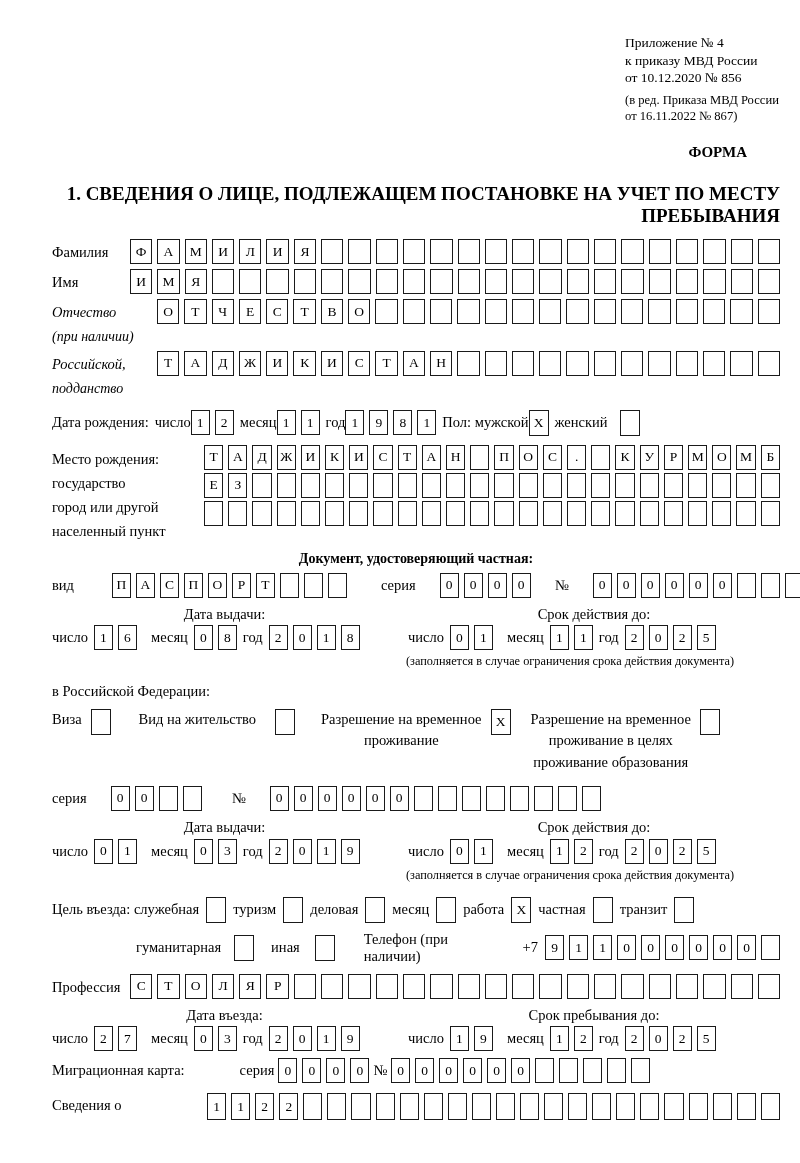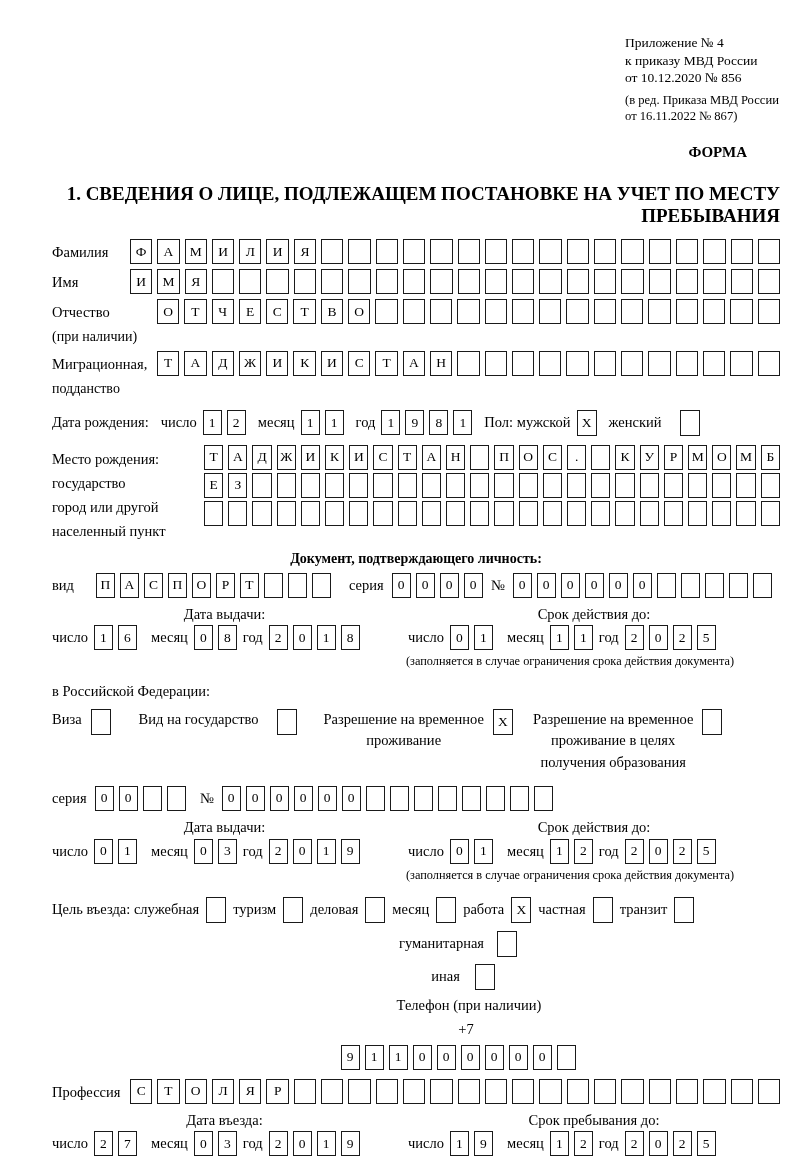--- a/index.html
+++ b/index.html
@@ -25,51 +25,51 @@
   .cells { display:flex; flex:1 1 auto; gap:5px; min-width:0; }
   .cells .cell { flex:1 1 0; }
   .cell { display:inline-flex; align-items:center; justify-content:center;
           height:25px; border:1.5px solid #1a1a1a; font-size:13.5px; background:#fff; }
   .cellsf { display:inline-flex; gap:5px; }
   .cellsf .cell { width:19px; flex:none; }
   .cbx { display:inline-flex; }
   .cbx .cell { width:20px; height:26px; flex:none; }
 
   .w78 { width:78px; flex:none; }
-  .w105 { width:105px; flex:none; }
+  .w105 { width:105px; flex:none;font-style:italic; }
   .w152 { width:152px; flex:none; }
 
   .stack { flex:1 1 auto; display:flex; flex-direction:column; gap:3px; min-width:0; }
   .labcol { line-height:24px; font-size:14.5px; padding-top:2px; }
 
   
-  .dg { display:inline-flex; align-items:center; gap:6px; font-size:14.5px; }
+  .dg { display:inline-flex; align-items:center; font-size:14.5px; }
   .dg .t { margin-left:6px; }
 
   
   .dd { display:flex; margin-top:8px; }
   .dd-left { width:345px; flex:none; }
   .dd-right { width:372px; margin-left:auto; flex:none; }
   .dd-head { text-align:center; font-size:14.5px; line-height:1.15; }
   .dd-row { display:flex; align-items:center; gap:6px; font-size:14.5px; margin-top:3px; }
   .dd-note { font-size:12.3px; white-space:nowrap; margin-top:4px; width:420px; margin-left:-48px; text-align:center; }
 
   .doc-head { text-align:center; font-weight:bold; font-size:14px; margin-top:8px; }
-  .vid-row { display:flex; align-items:center; gap:8px; margin-top:6px; font-size:14.5px; }
+  .vid-row { display:flex; align-items:center; gap:24px; margin-top:6px; font-size:14.5px; }
 
   .intro { font-size:14.5px; line-height:1.75; margin-top:10px; }
 
   .chk-row { display:flex; align-items:flex-start; margin-top:4px; font-size:14.5px; }
   .chk-item { display:flex; align-items:flex-start; gap:9px; }
   .chk-item .txt { line-height:1.5; }
   .chk-item .txt.c { text-align:center; }
   .chk-row .cbx { margin-top:0; }
 
   .purpose-row { display:flex; align-items:center; gap:7px; font-size:14.5px; margin-top:14px; flex-wrap:nowrap; }
-  .purpose-row2 { margin-top:8px; margin-left:84px;flex-direction:column; }
+  .purpose-row2 { margin-top:8px; margin-left:84px; }
   .opt { display:inline-flex; align-items:center; gap:7px; }
 
   .reps { display:flex; margin-top:10px; }
   .reps .labcol6 { width:155px; flex:none; font-size:14.5px; line-height:21.5px; padding-top:2px; }
   .reps .stack { gap:7px; }
   .reps .cell { height:27px; }
 
   .mig-row { display:flex; align-items:center; gap:4px; margin-top:7px; font-size:14.5px; }
   .gap55 { width:47px; flex:none; }
 </style>
@@ -178,21 +178,21 @@
         <span class="cell"></span>
         <span class="cell"></span>
         <span class="cell"></span>
         <span class="cell"></span>
         <span class="cell"></span>
       </div>
   </div>
 
   <div class="row">
     <div class="lab w105">
-      <div>Миграционная,</div>
+      <div>Российской,</div>
       <div class="sub2">подданство</div>
     </div>
     <div class="cells">
         <span class="cell">Т</span>
         <span class="cell">А</span>
         <span class="cell">Д</span>
         <span class="cell">Ж</span>
         <span class="cell">И</span>
         <span class="cell">К</span>
         <span class="cell">И</span>
@@ -328,21 +328,21 @@
           <span class="cell"></span>
           <span class="cell"></span>
           <span class="cell"></span>
           <span class="cell"></span>
           <span class="cell"></span>
           <span class="cell"></span>
         </div>
     </div>
   </div>
 
-  <div class="doc-head">Документ, подтверждающего личность:</div>
+  <div class="doc-head">Документ, удостоверяющий частная:</div>
 
   <div class="vid-row">
     <span>вид</span>
     <span class="cellsf" style="margin-left:14px">
         <span class="cell">П</span>
         <span class="cell">А</span>
         <span class="cell">С</span>
         <span class="cell">П</span>
         <span class="cell">О</span>
         <span class="cell">Р</span>
@@ -427,39 +427,39 @@
   </div>
 
   <div class="chk-row">
     <div class="chk-item">
       <span class="txt">Виза</span>
       <span class="cbx">
           <span class="cell"></span>
         </span>
     </div>
     <div class="chk-item" style="margin-left:28px">
-      <span class="txt">Вид на государство</span>
+      <span class="txt">Вид на жительство</span>
       <span class="cbx" style="margin-left:10px">
           <span class="cell"></span>
         </span>
     </div>
     <div class="chk-item" style="margin-left:26px">
       <span class="txt c">
         <div>Разрешение на временное</div>
         <div>проживание</div>
       </span>
       <span class="cbx">
           <span class="cell">X</span>
         </span>
     </div>
     <div class="chk-item" style="margin-left:20px">
       <span class="txt c">
         <div>Разрешение на временное</div>
         <div>проживание в целях</div>
-        <div>получения образования</div>
+        <div>проживание образования</div>
       </span>
       <span class="cbx">
           <span class="cell"></span>
         </span>
     </div>
   </div>
 
   <div class="vid-row" style="margin-top:12px">
     <span>серия</span>
     <span class="cellsf">

